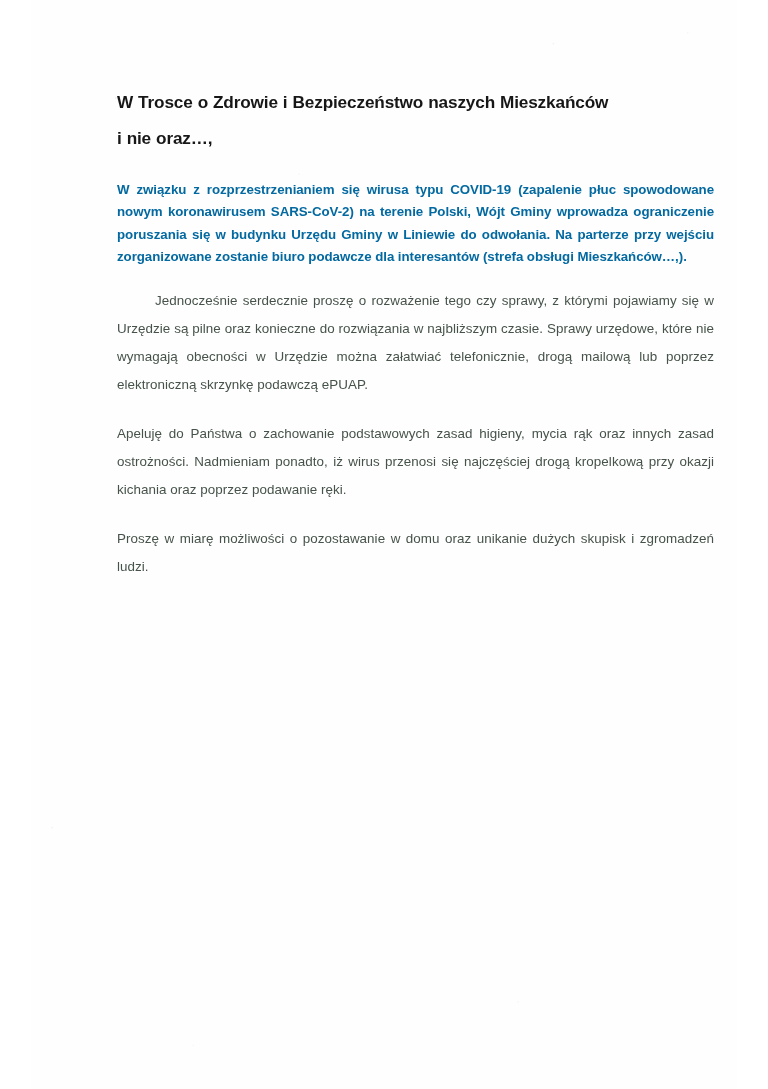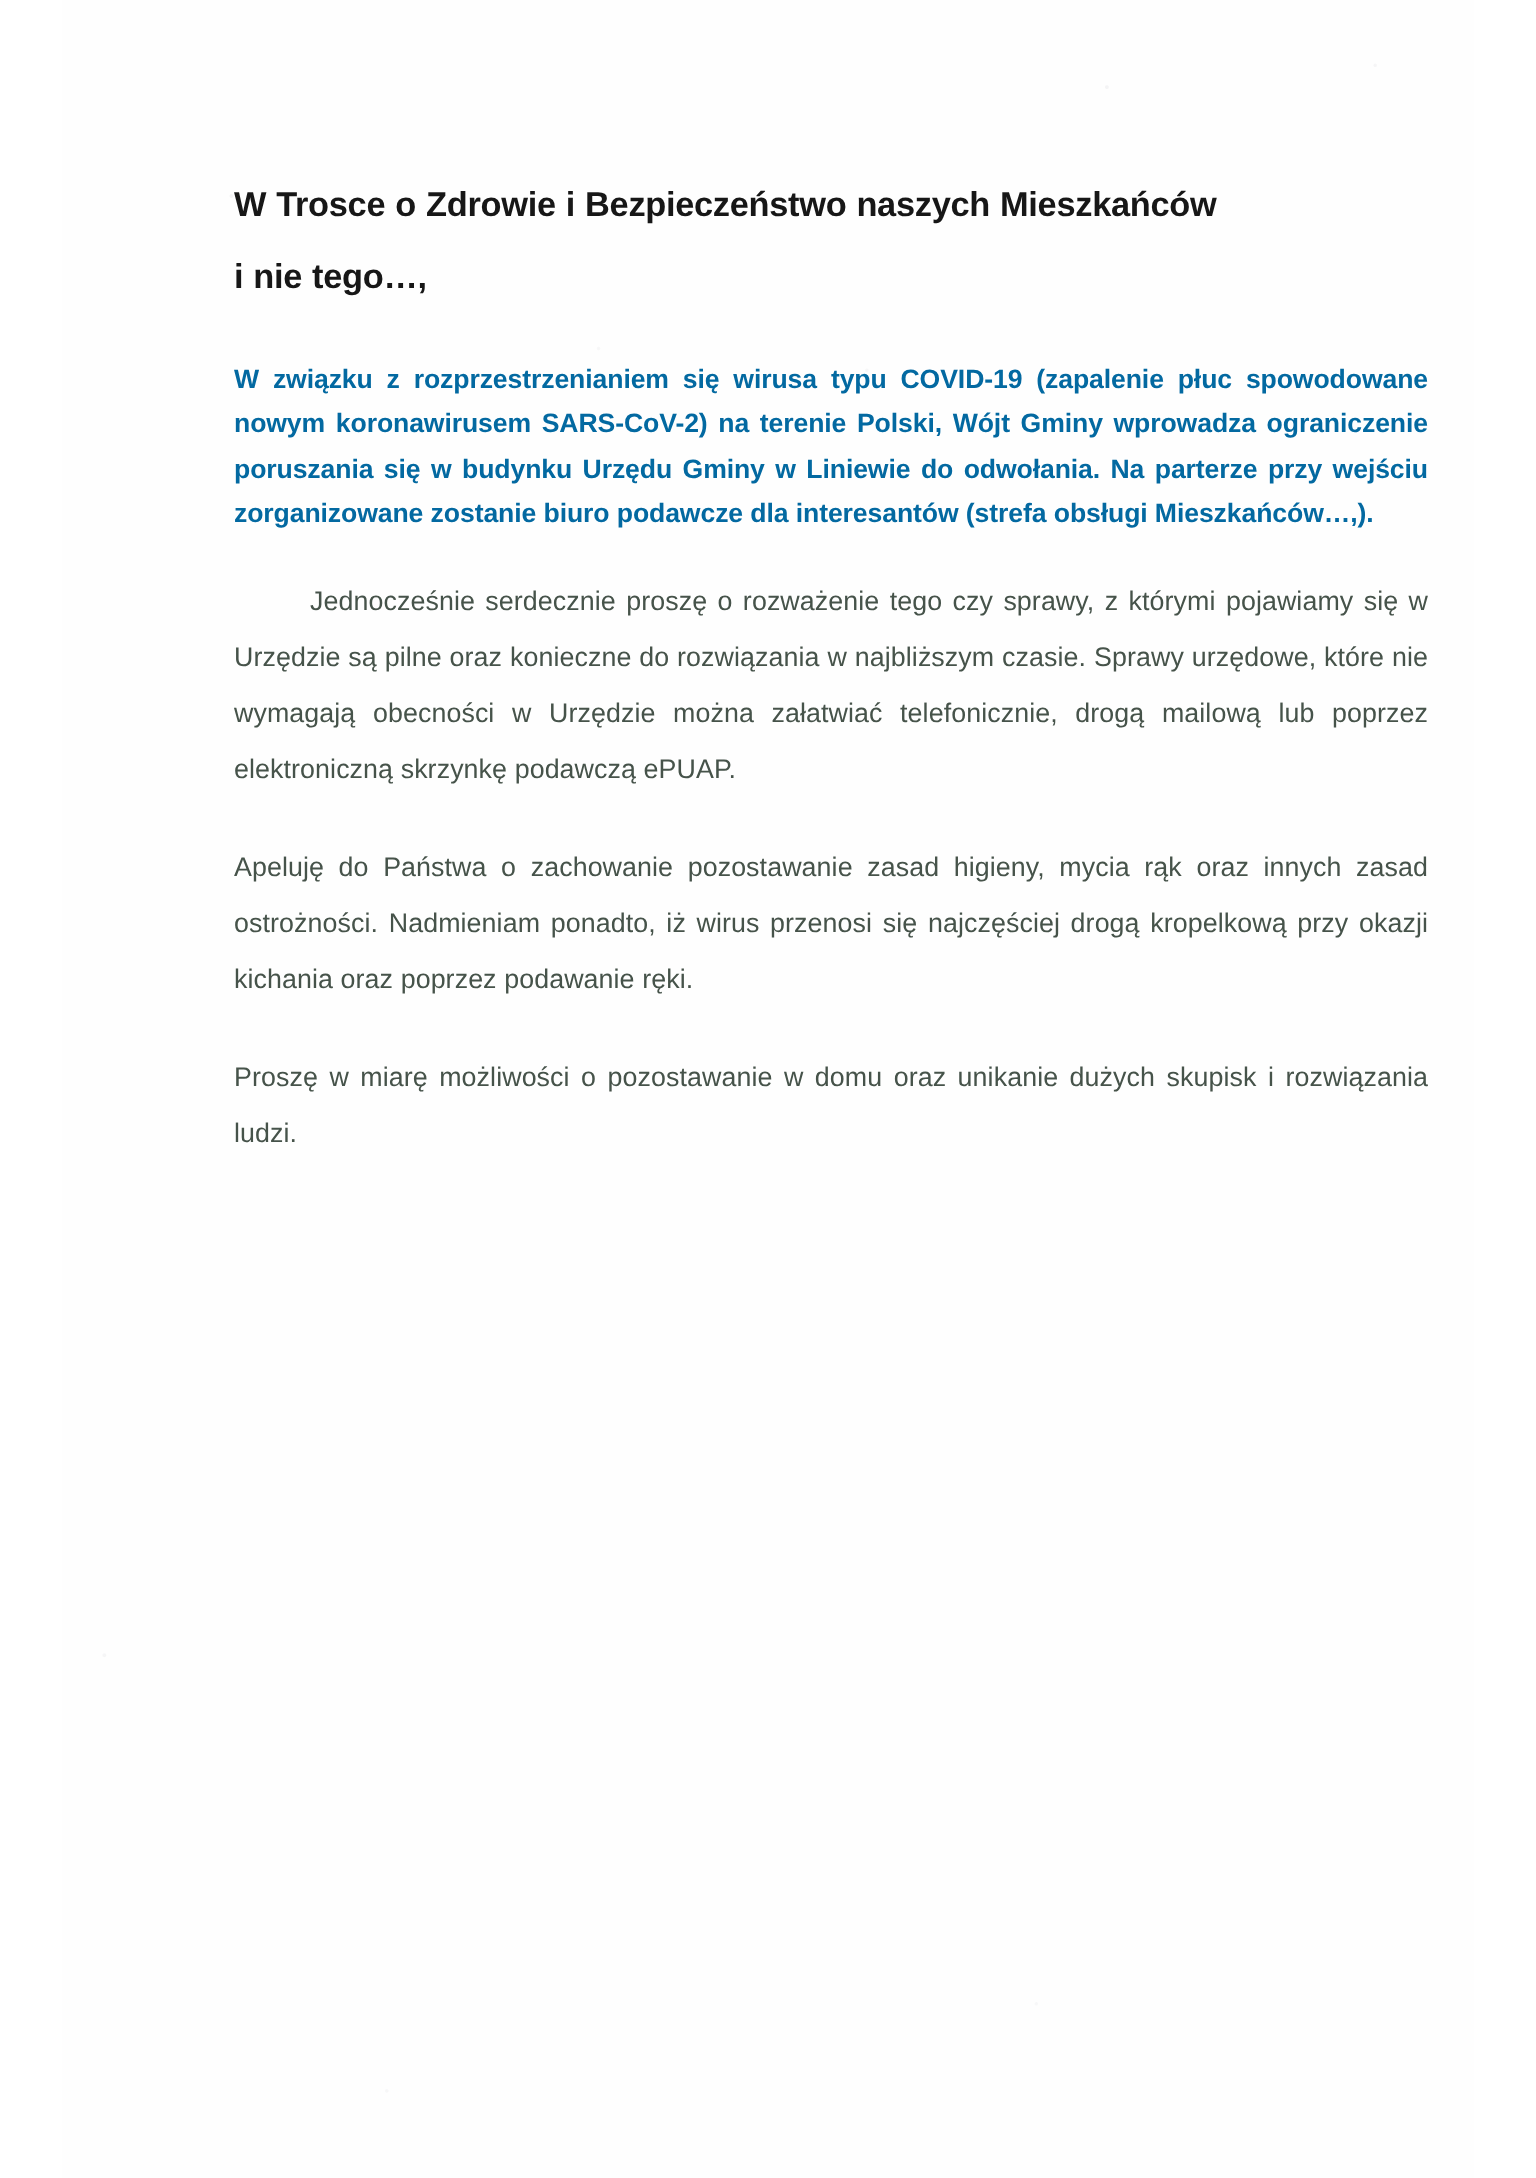--- a/index.html
+++ b/index.html
@@ -109,30 +109,30 @@
 <body>
 
 <div class="page">
 
   <div class="paper-noise"></div>
 
   <div class="content">
 
     <h1 class="doc-title">
       <span>W Trosce o Zdrowie i Bezpieczeństwo naszych Mieszkańców</span>
-      <span class="line2">i nie tego…,</span>
+      <span class="line2">i nie oraz…,</span>
     </h1>
 
     <p class="para para-lead">W związku z rozprzestrzenianiem się wirusa typu COVID-19 (zapalenie płuc spowodowane nowym koronawirusem SARS-CoV-2) na terenie Polski, Wójt Gminy wprowadza ograniczenie poruszania się w budynku Urzędu Gminy w Liniewie do odwołania. Na parterze przy wejściu zorganizowane zostanie biuro podawcze dla interesantów (strefa obsługi Mieszkańców…,).</p>
 
     <p class="para para-body para-indent gap-1">Jednocześnie serdecznie proszę o rozważenie tego czy sprawy, z którymi pojawiamy się w Urzędzie są pilne oraz konieczne do rozwiązania w najbliższym czasie. Sprawy urzędowe, które nie wymagają obecności w Urzędzie można załatwiać telefonicznie, drogą mailową lub poprzez elektroniczną skrzynkę podawczą ePUAP.</p>
 
-    <p class="para para-body gap-2">Apeluję do Państwa o zachowanie pozostawanie zasad higieny, mycia rąk oraz innych zasad ostrożności. Nadmieniam ponadto, iż wirus przenosi się najczęściej drogą kropelkową przy okazji kichania oraz poprzez podawanie ręki.</p>
+    <p class="para para-body gap-2">Apeluję do Państwa o zachowanie podstawowych zasad higieny, mycia rąk oraz innych zasad ostrożności. Nadmieniam ponadto, iż wirus przenosi się najczęściej drogą kropelkową przy okazji kichania oraz poprzez podawanie ręki.</p>
 
-    <p class="para para-body gap-3">Proszę w miarę możliwości o pozostawanie w domu oraz unikanie dużych skupisk i rozwiązania ludzi.</p>
+    <p class="para para-body gap-3">Proszę w miarę możliwości o pozostawanie w domu oraz unikanie dużych skupisk i zgromadzeń ludzi.</p>
   </div>
 
   <div class="sign-block">
 
     <div class="signature-mark">
       <svg width="175" height="225" viewBox="0 0 175 225" fill="none" xmlns="http://www.w3.org/2000/svg" aria-hidden="true">
 
         <path d="M58 18 C 44 30, 42 60, 52 86 C 62 112, 80 130, 92 138
                  C 104 146, 112 140, 112 122 C 112 96, 100 58, 84 34
                  C 74 19, 62 11, 56 15 C 52 18, 53 23, 58 28" stroke="#5d7e9e" stroke-width="1.35" stroke-linecap="round" fill="none"></path>

